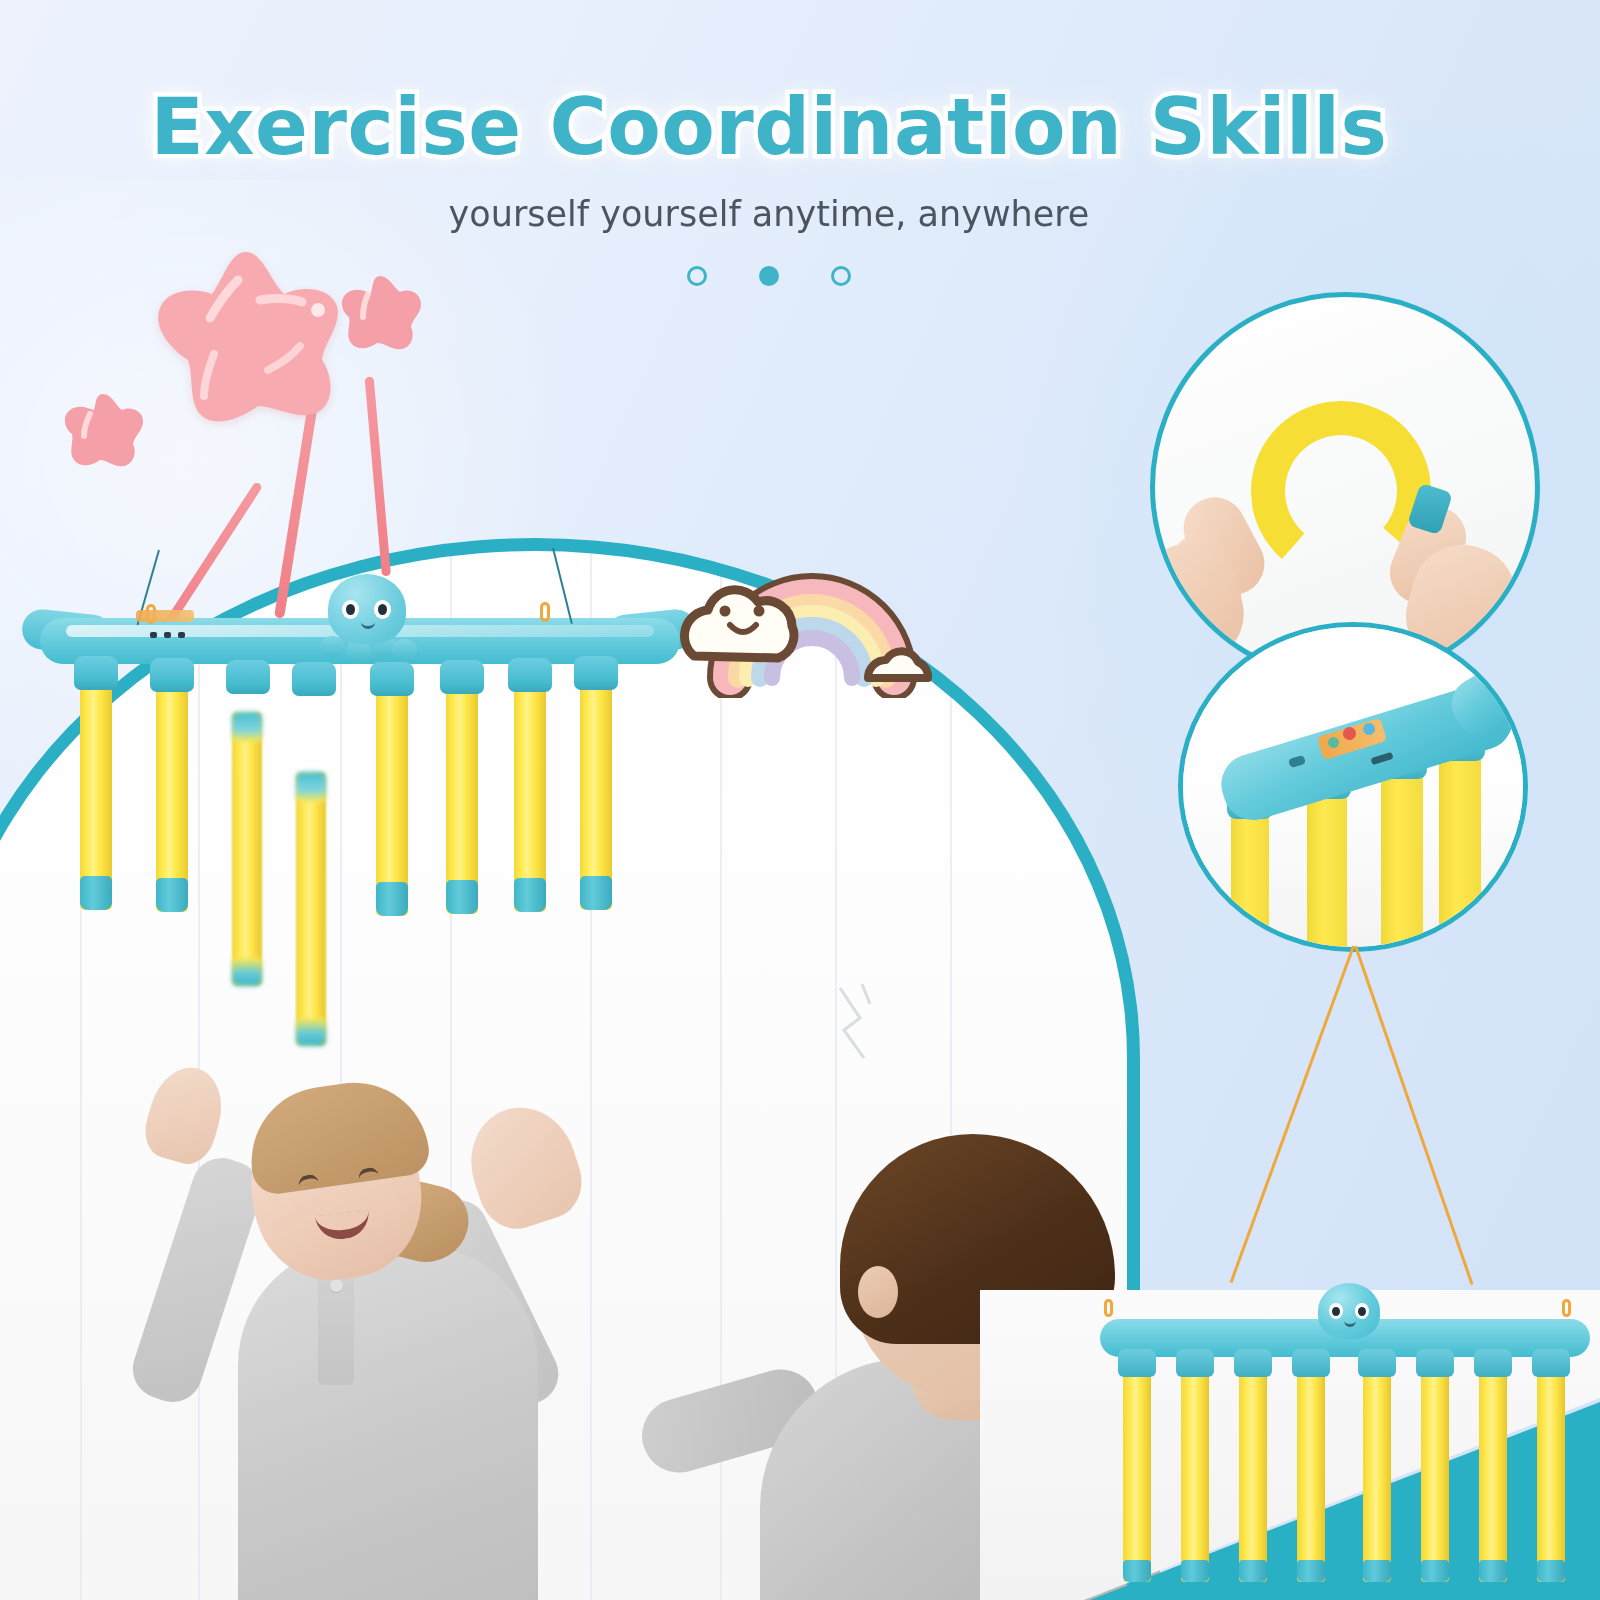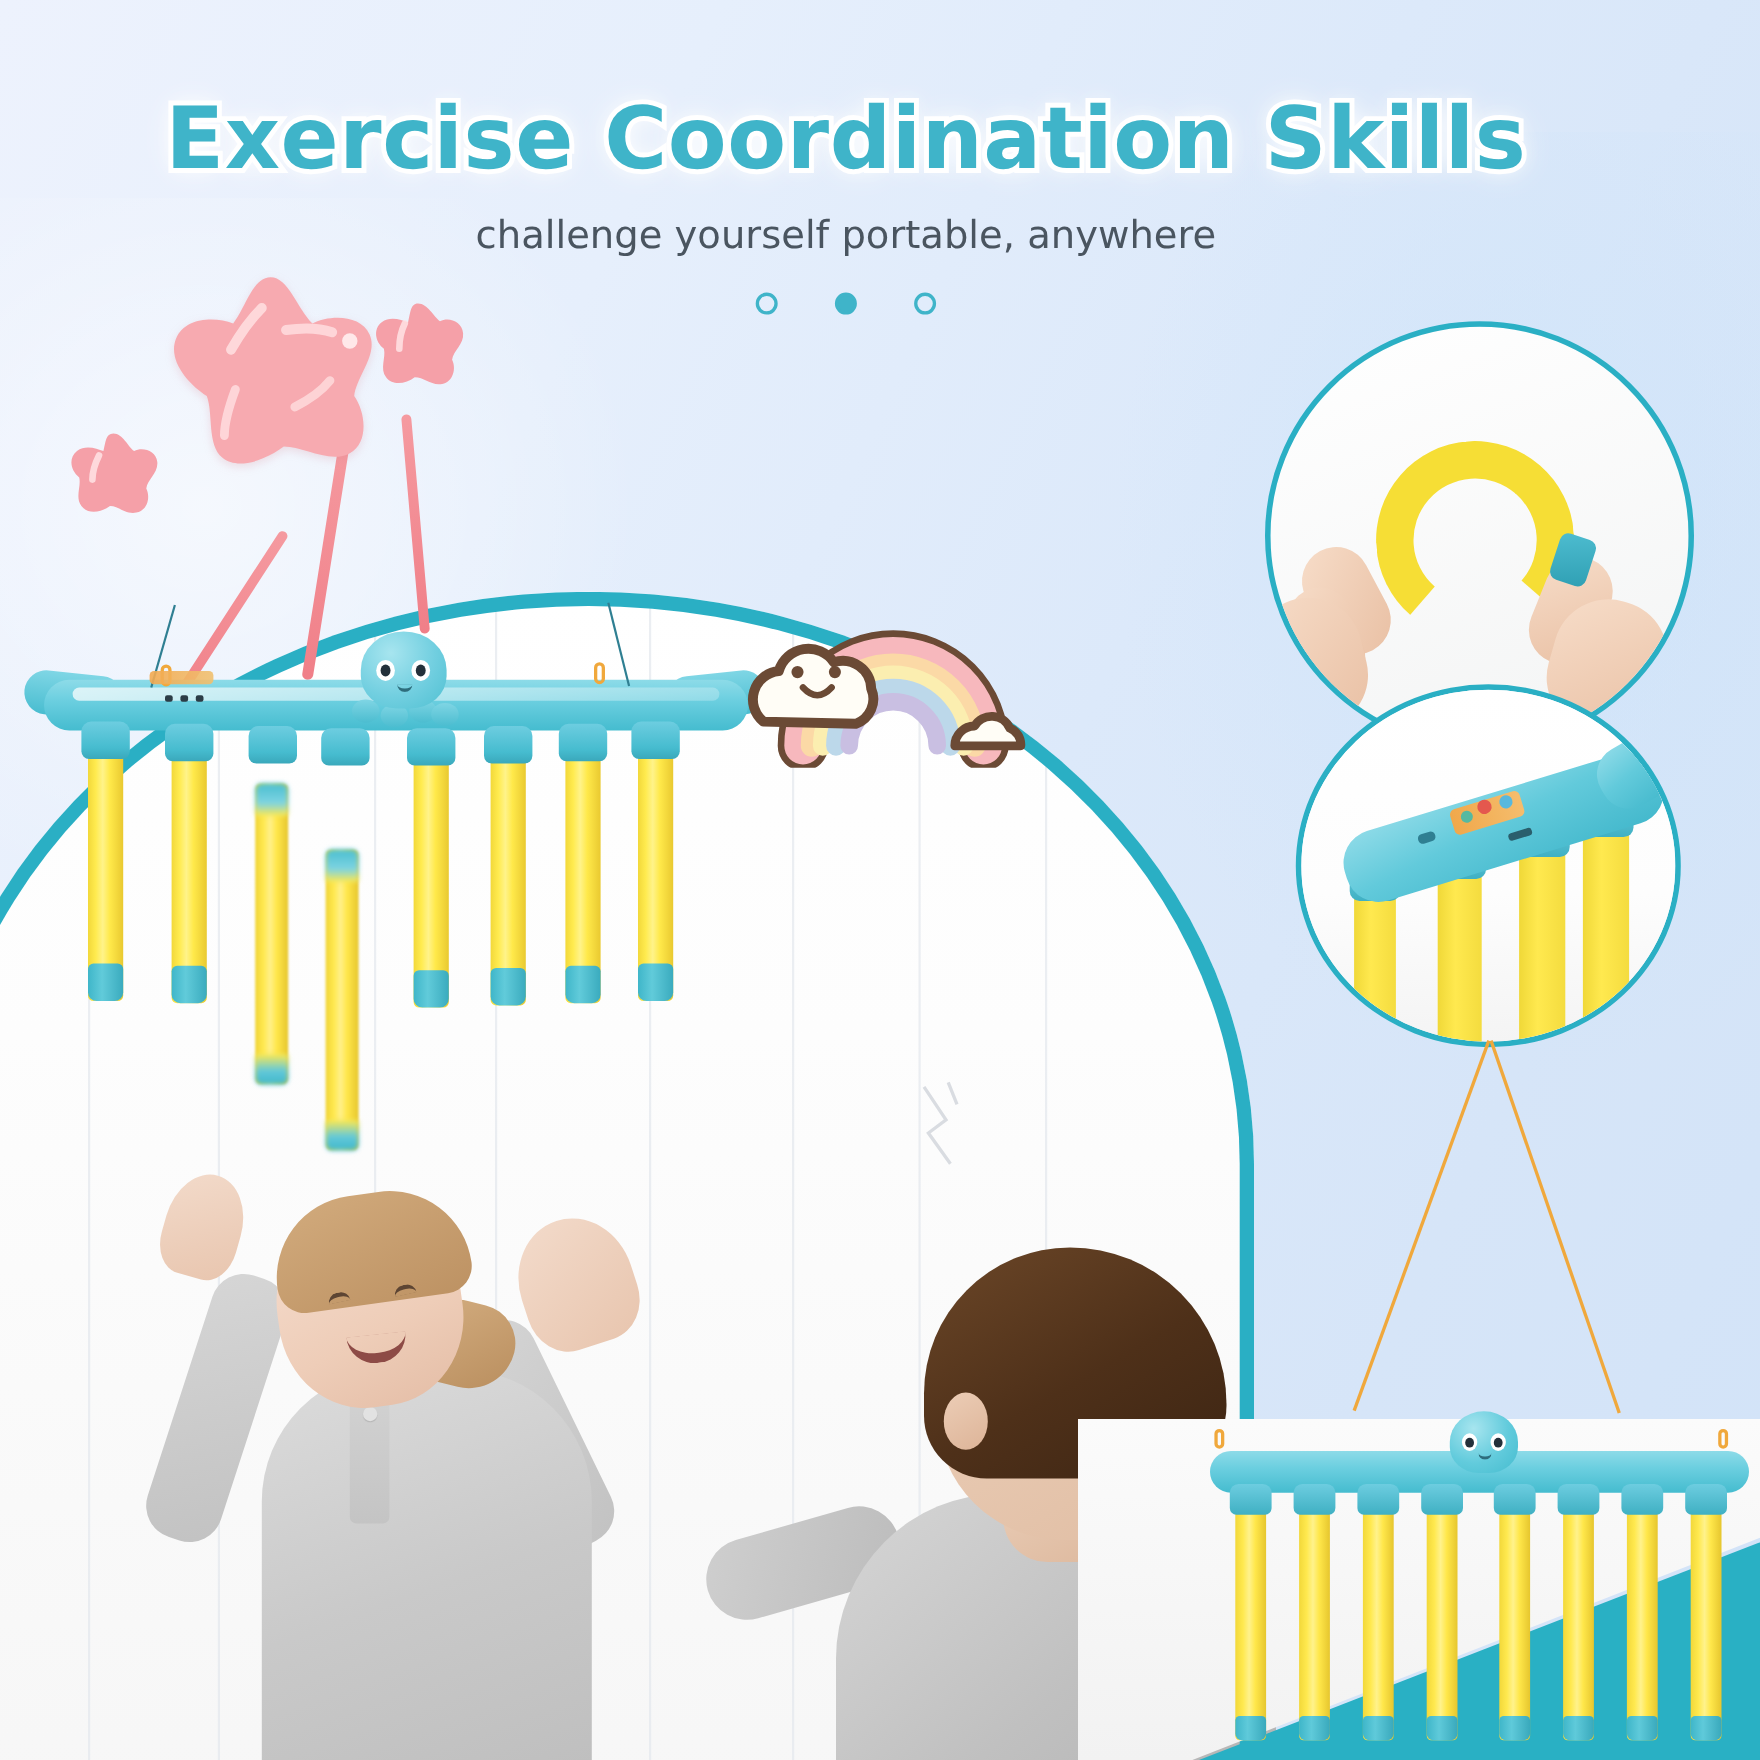--- a/index.html
+++ b/index.html
@@ -302,21 +302,21 @@
 <body>
 
 <div id="stage">
 
   <div class="bg-wash-left"></div>
   <div class="bg-wash-right"></div>
 
   <div id="header">
     <div id="title">Exercise Coordination Skills</div>
     <div id="subtitle">
-      <span>challenge yourself portable, anywhere</span>
+      <span>yourself yourself anytime, anywhere</span>
     </div>
     <div id="dots">
       <div class="dot"></div>
       <div class="dot active"></div>
       <div class="dot"></div>
     </div>
   </div>
 
   <div id="photo-arc">
 

